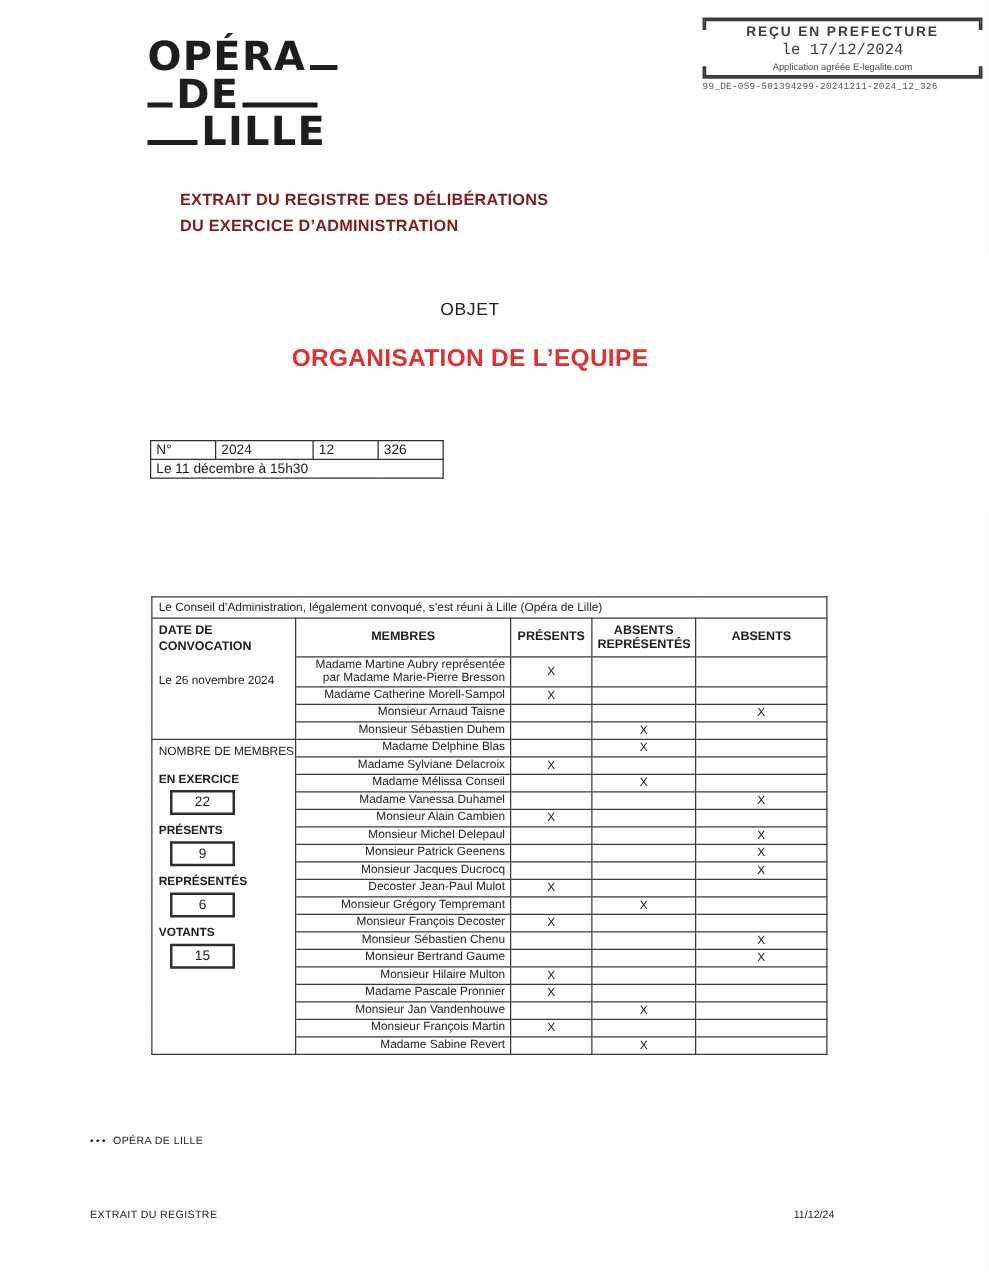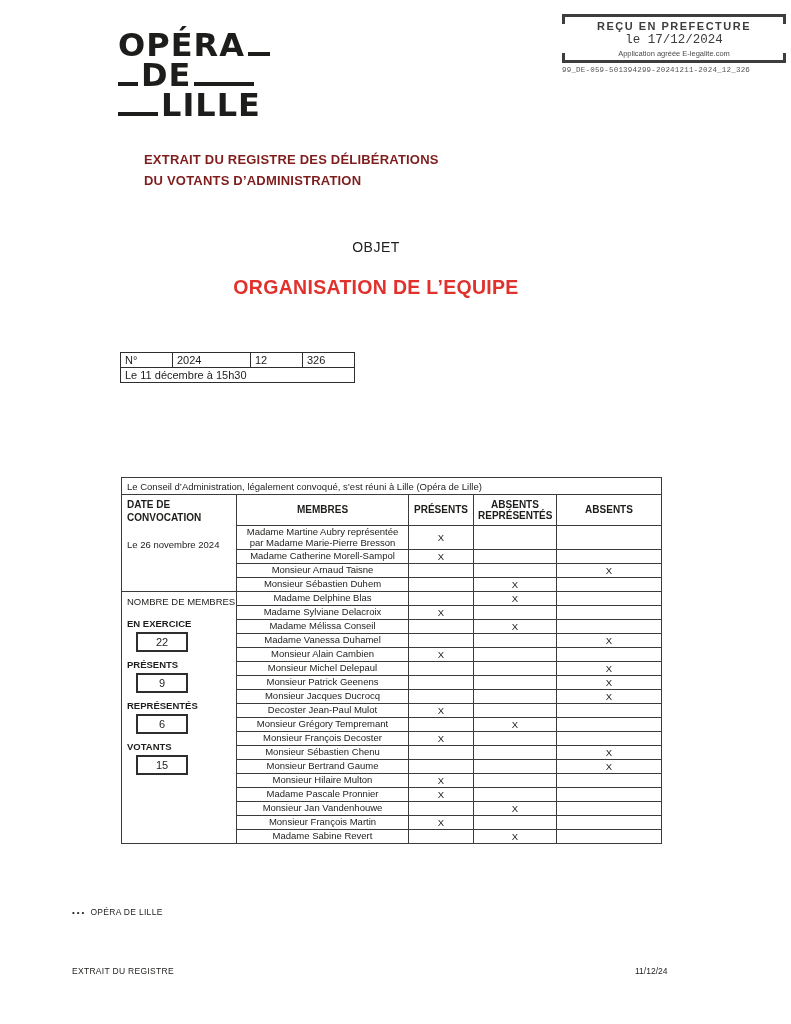--- a/index.html
+++ b/index.html
@@ -35,21 +35,21 @@
   .object-label { font-size:14px; letter-spacing:0.5px; color:#222; }
   .object-title { font-size:19.5px; font-weight:bold; letter-spacing:0.3px; margin-top:21px; }
   
   .ref-table { position:absolute; left:120px; top:352px; border-collapse:collapse; table-layout:fixed; font-size:11px; color:#1d1d1b; }
   .ref-table td { border:1.5px solid #2e2e2e; padding:1px 4px; height:15px; }
   
   .att { position:absolute; left:121px; top:477px; width:540px; border-collapse:collapse; table-layout:fixed; font-size:9.5px; color:#1d1d1b; }
   .att td, .att th { border:1px solid #3b3b3b; padding:1px 4px; vertical-align:middle; }
   .att .intro-cell { height:17px; font-size:9.5px; padding-left:5px; }
   .att th { height:31px; font-size:10px; line-height:11.5px; text-align:center; font-weight:bold; }
-  .att .name-cell { text-align:center; height:12px; line-height:10.5px; }
+  .att .name-cell { text-align:right; height:12px; line-height:10.5px; }
   .att .x-cell { text-align:center; height:12px; font-size:9.5px; }
   .date-cell, .counts-cell { vertical-align:top !important; padding:4px 5px !important; }
   .dc-label { font-weight:bold; font-size:10px; line-height:12.5px; }
   .dc-value { margin-top:15px; font-size:9.5px; }
   .cnt-title { font-weight:normal; font-size:9.5px; margin-bottom:11px; white-space:nowrap; }
   .cnt-label { font-weight:bold; font-size:9.5px; margin-top:7px; }
   .cnt-box { width:52px; height:20px; border:2px solid #2e2e2e; text-align:center; line-height:17px; font-size:11px; margin:3px 0 2px 9px; }
   
   .footer-brand { position:absolute; left:72px; top:907px; font-size:8.5px; letter-spacing:0.3px; color:#1d1d1b; }
   .footer-dots { font-size:8px; letter-spacing:2px; margin-right:4px; }
@@ -75,21 +75,21 @@
       <span class="corner br"></span>
       <div class="stamp-l1">REÇU EN PREFECTURE</div>
       <div class="stamp-l2">le 17/12/2024</div>
       <div class="stamp-l3">Application agréée E-legalite.com</div>
     </div>
     <div class="stamp-code">99_DE-059-501394299-20241211-2024_12_326</div>
   </div>
 
   <div class="heading">
     <div>EXTRAIT DU REGISTRE DES DÉLIBÉRATIONS</div>
-    <div>DU VOTANTS D’ADMINISTRATION</div>
+    <div>DU EXERCICE D’ADMINISTRATION</div>
   </div>
 
   <div class="object-block">
     <div class="object-label">OBJET</div>
     <div class="object-title" style="color: rgb(224, 49, 45);">ORGANISATION DE L’EQUIPE</div>
   </div>
 
   <table class="ref-table">
     <tbody>
         <tr>

